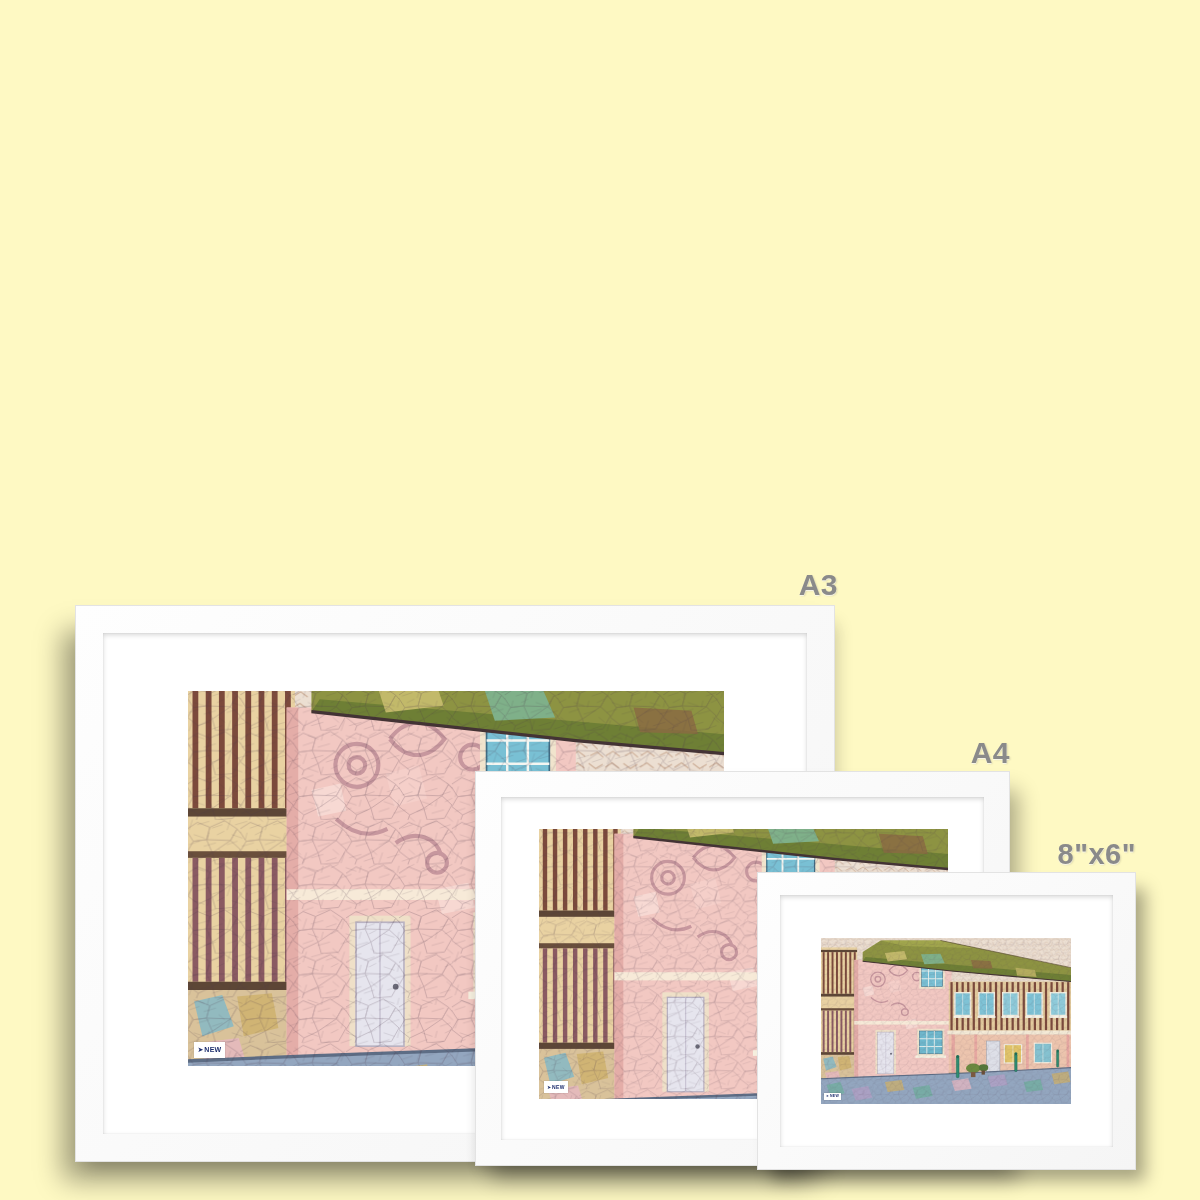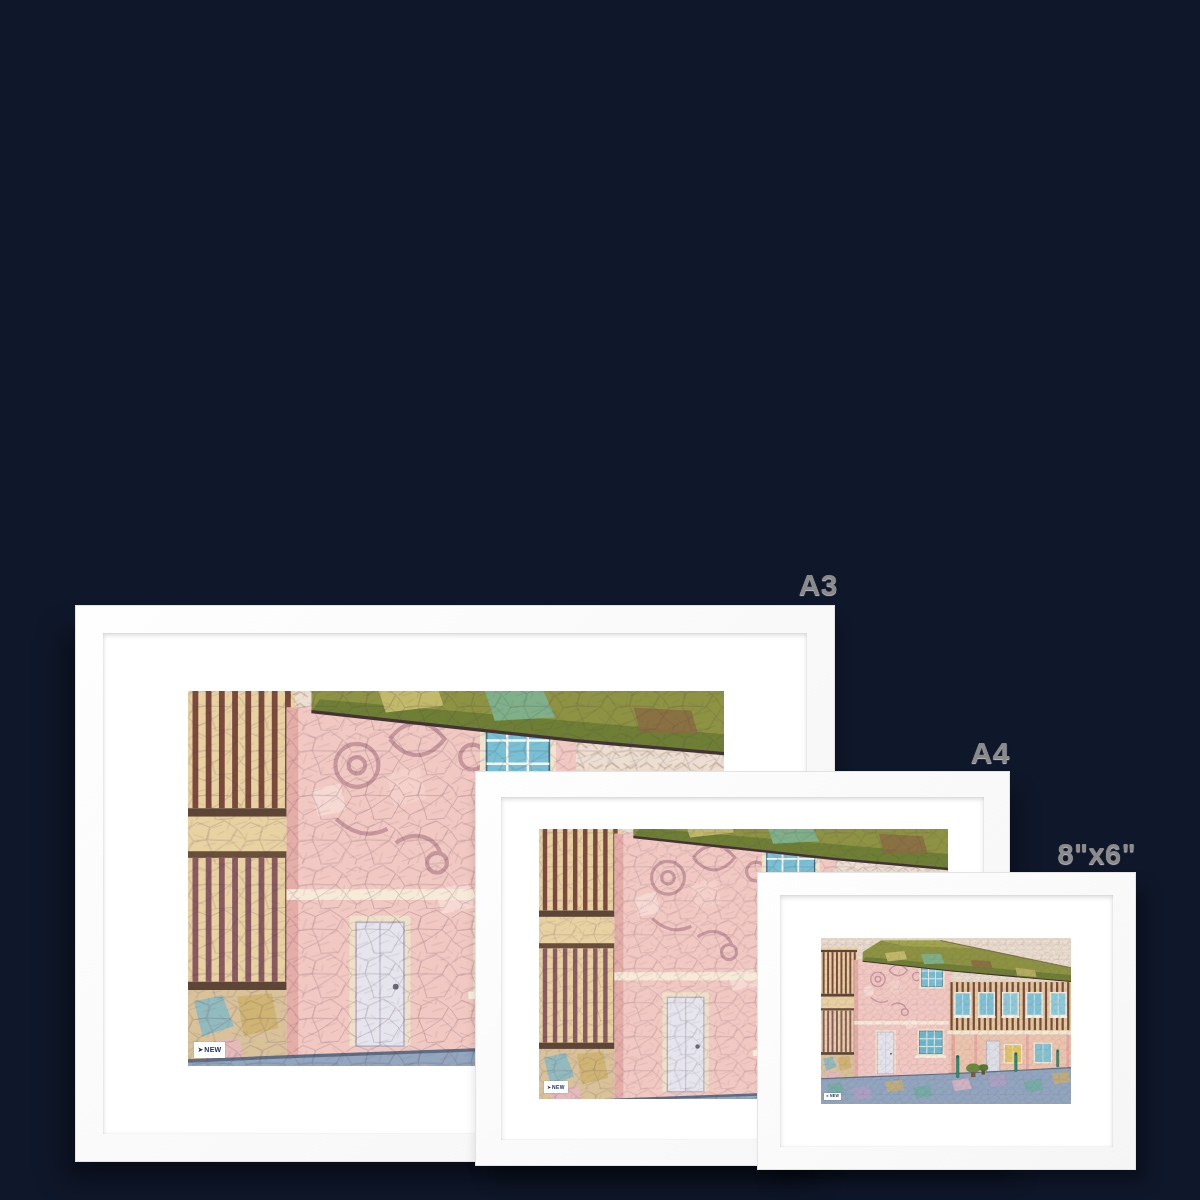--- a/index.html
+++ b/index.html
@@ -1,17 +1,17 @@
 <!DOCTYPE html>
 <html><head>
 <meta charset="utf-8">
 <style>
   html,body{margin:0;padding:0;background:#ffffff;}
   .stage{
-    position:relative;width:1200px;height:1200px;overflow:hidden;background:#0f172a;
+    position:relative;width:1200px;height:1200px;overflow:hidden;background:#fef9c3;
     font-family:"Liberation Sans", sans-serif;
   }
   
   .size-label{
     position:absolute;font-weight:bold;font-size:30px;letter-spacing:0.5px;
     color:#8a8a8a;
     text-shadow:0 1px 1px rgba(255,255,255,0.75), 1px 1px 2px rgba(0,0,0,0.15);
   }
   .label-a3{top:568px;right:362px;}
   .label-a4{top:736px;right:190px;}

